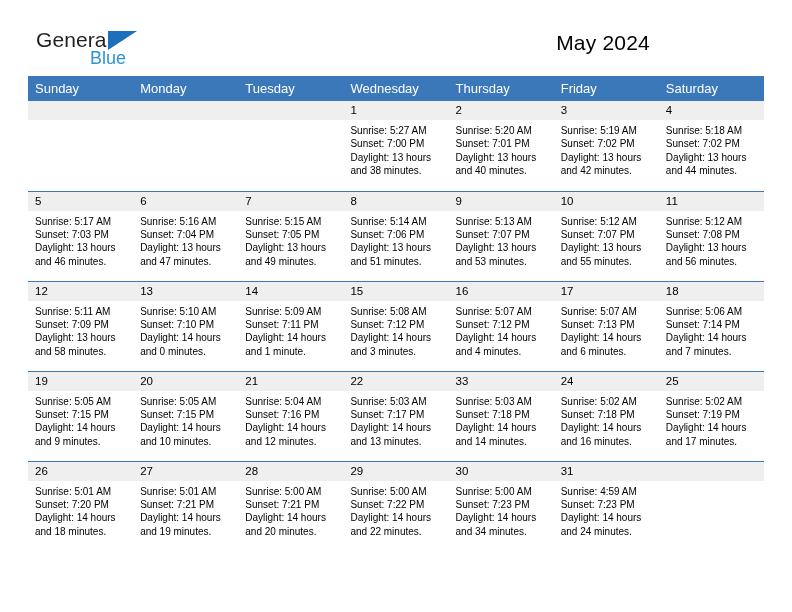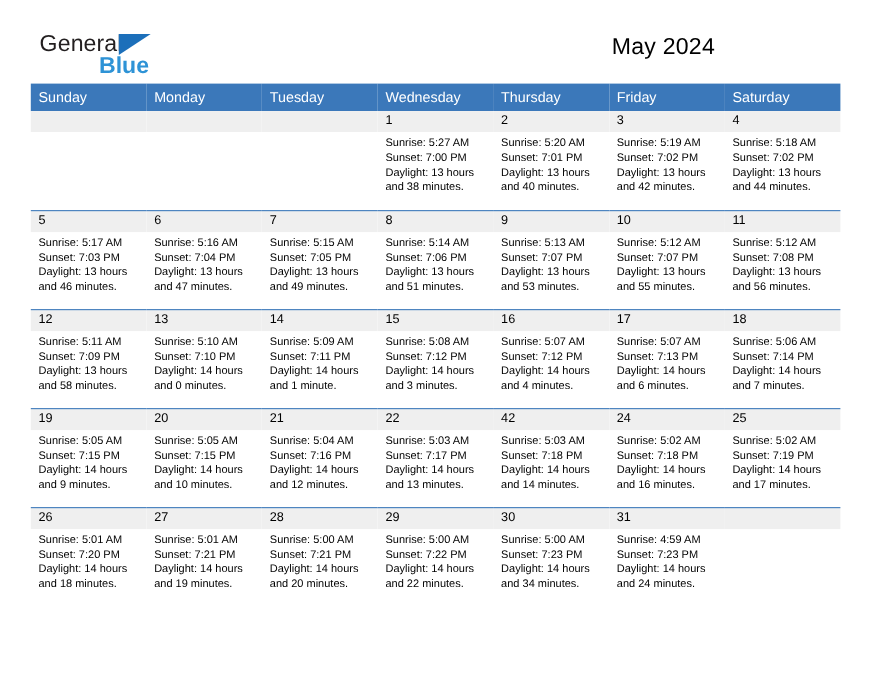--- a/index.html
+++ b/index.html
@@ -54,24 +54,23 @@
     top: 3px;
     width: 0;
     height: 0;
     border-left: 29px solid #1c6fba;
     border-bottom: 19px solid transparent;
   }
   .logo-blue {
     position: absolute;
     left: 62px;
     top: 20px;
-    font-size: 21px;
+    font-size: 18px;
     color: #2e93d6;
     font-family: "Liberation Sans", sans-serif;
-    font-weight: bold;
   }
 
   .title-block {
     text-align: right;
     padding-right: 2px;
   }
   .cal-title {
     font-size: 21px;
     font-weight: normal;
     color: #000000;
@@ -351,21 +350,21 @@
           </td>
           <td class="">
             <span class="daynum">22</span>
             <div class="info">
               <div>Sunrise: 5:03 AM</div>
               <div>Sunset: 7:17 PM</div>
               <div class="wrap">Daylight: 14 hours and 13 minutes.</div>
             </div>
           </td>
           <td class="">
-            <span class="daynum">42</span>
+            <span class="daynum">33</span>
             <div class="info">
               <div>Sunrise: 5:03 AM</div>
               <div>Sunset: 7:18 PM</div>
               <div class="wrap">Daylight: 14 hours and 14 minutes.</div>
             </div>
           </td>
           <td class="">
             <span class="daynum">24</span>
             <div class="info">
               <div>Sunrise: 5:02 AM</div>

